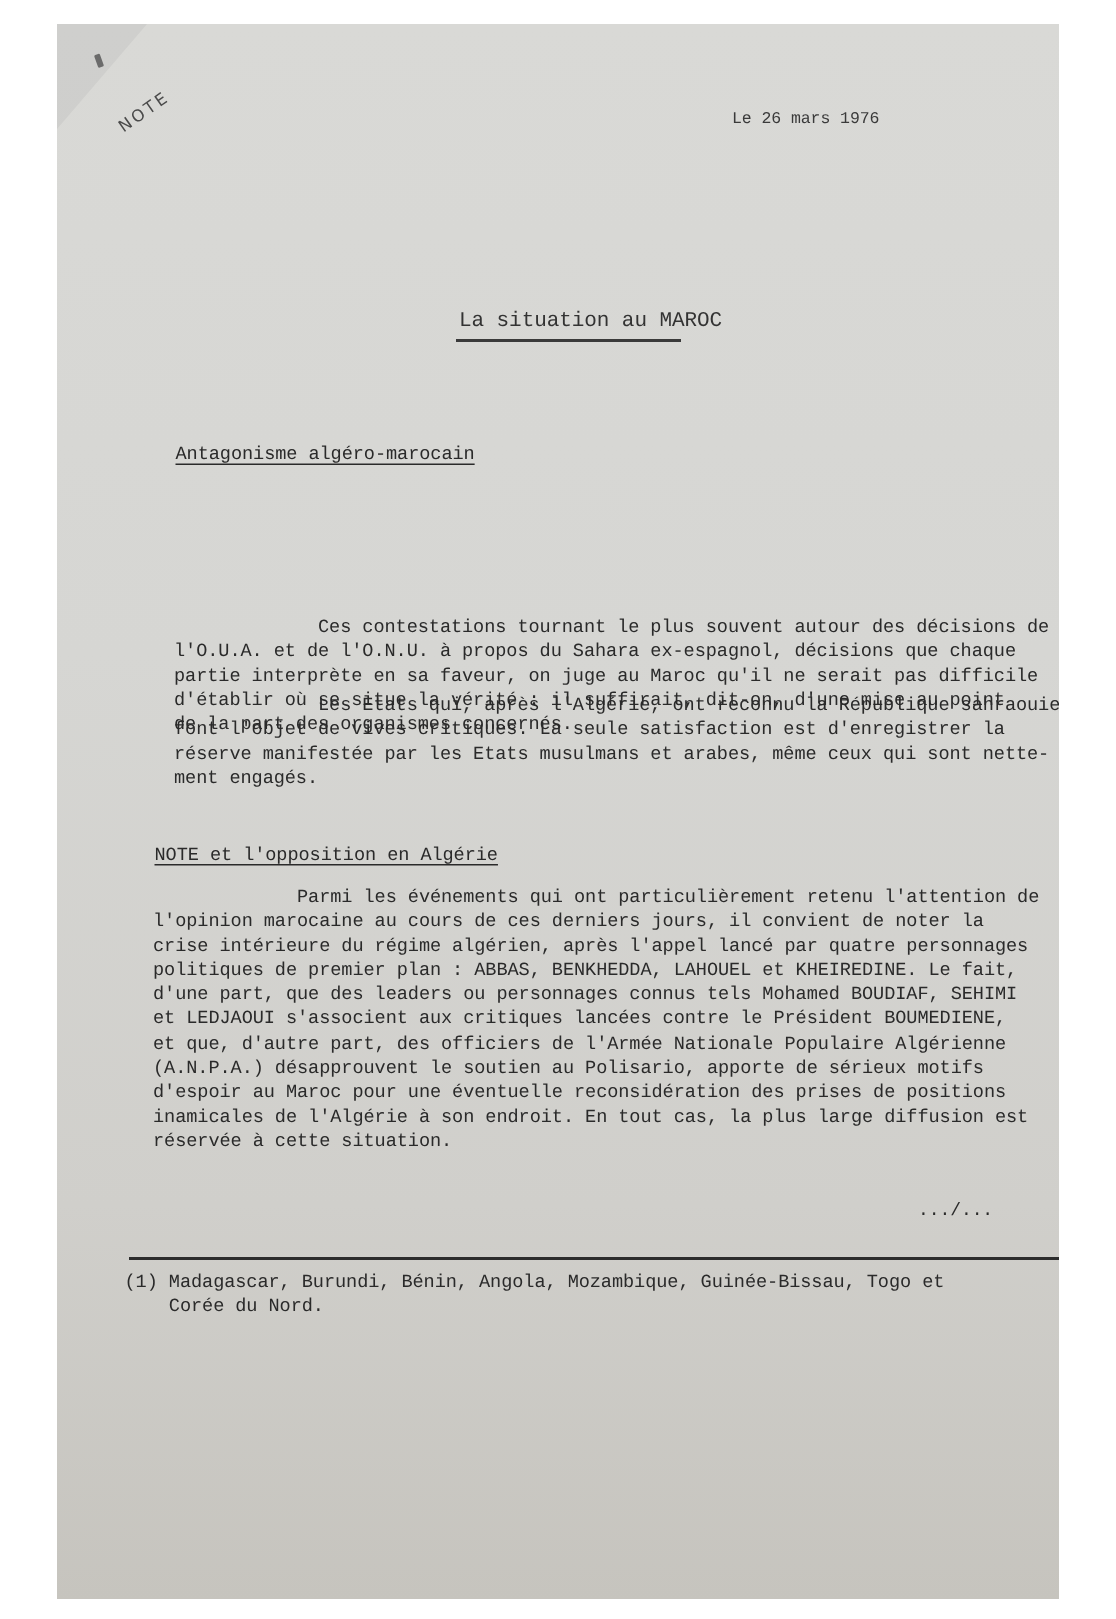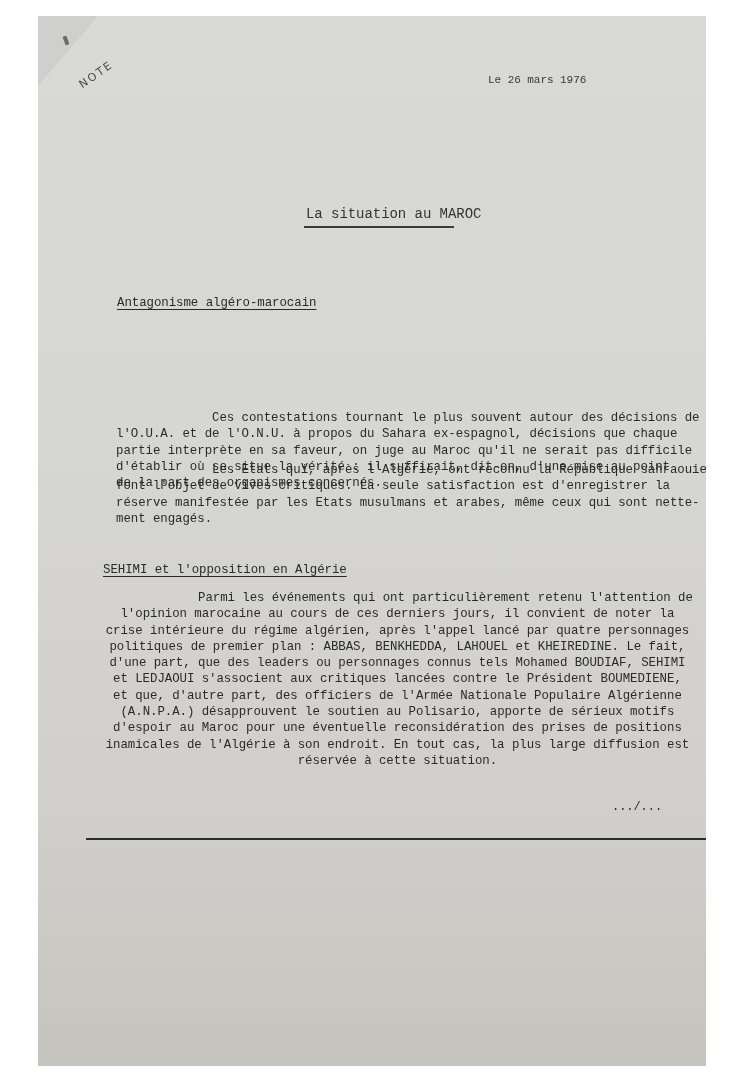--- a/index.html
+++ b/index.html
@@ -94,21 +94,21 @@
   .heading {
     text-decoration: underline;
     text-underline-offset: 3px;
     text-decoration-thickness: 1px;
   }
   .h1 { left: 79px; top: 279px; }
   .p1 { left: 78px; top: 301px; }
   .p2 { left: 78px; top: 350px; margin-top: 44px; }
   .p3 { left: 78px; top: 446px; }
   .h2 { left: 65px; top: 546px; }
-  .p4 { left: 64px; top: 574px; text-align: center; }
+  .p4 { left: 64px; top: 574px; }
   .suite {
     left: 574px;
     top: 783px;
     font-size: 12px;
   }
   .sep {
     position: absolute;
     left: 48px;
     top: 822px;
     width: 620px;
@@ -136,28 +136,30 @@
   <div class="tw p2">             Ces contestations tournant le plus souvent autour des décisions de
 l'O.U.A. et de l'O.N.U. à propos du Sahara ex-espagnol, décisions que chaque
 partie interprète en sa faveur, on juge au Maroc qu'il ne serait pas difficile
 d'établir où se situe la vérité : il suffirait, dit-on, d'une mise au point
 de la part des organismes concernés.</div>
   <div class="tw p3">             Les Etats qui, après l'Algérie, ont reconnu la République sahraouie(1)
 font l'objet de vives critiques. La seule satisfaction est d'enregistrer la
 réserve manifestée par les Etats musulmans et arabes, même ceux qui sont nette-
 ment engagés.</div>
 
-  <div class="tw heading h2">SEHIMI et l'opposition en Algérie</div>
+  <div class="tw heading h2">NOTE et l'opposition en Algérie</div>
   <div class="tw p4">             Parmi les événements qui ont particulièrement retenu l'attention de
 l'opinion marocaine au cours de ces derniers jours, il convient de noter la
 crise intérieure du régime algérien, après l'appel lancé par quatre personnages
 politiques de premier plan : ABBAS, BENKHEDDA, LAHOUEL et KHEIREDINE. Le fait,
 d'une part, que des leaders ou personnages connus tels Mohamed BOUDIAF, SEHIMI
 et LEDJAOUI s'associent aux critiques lancées contre le Président BOUMEDIENE,
 et que, d'autre part, des officiers de l'Armée Nationale Populaire Algérienne
 (A.N.P.A.) désapprouvent le soutien au Polisario, apporte de sérieux motifs
 d'espoir au Maroc pour une éventuelle reconsidération des prises de positions
 inamicales de l'Algérie à son endroit. En tout cas, la plus large diffusion est
 réservée à cette situation.</div>
 
   <div class="tw suite">.../...</div>
   <div class="sep"></div>
+  <div class="tw fn">(1) Madagascar, Burundi, Bénin, Angola, Mozambique, Guinée-Bissau, Togo et
+    Corée du Nord.</div>
 </div>
 
 </body></html>

